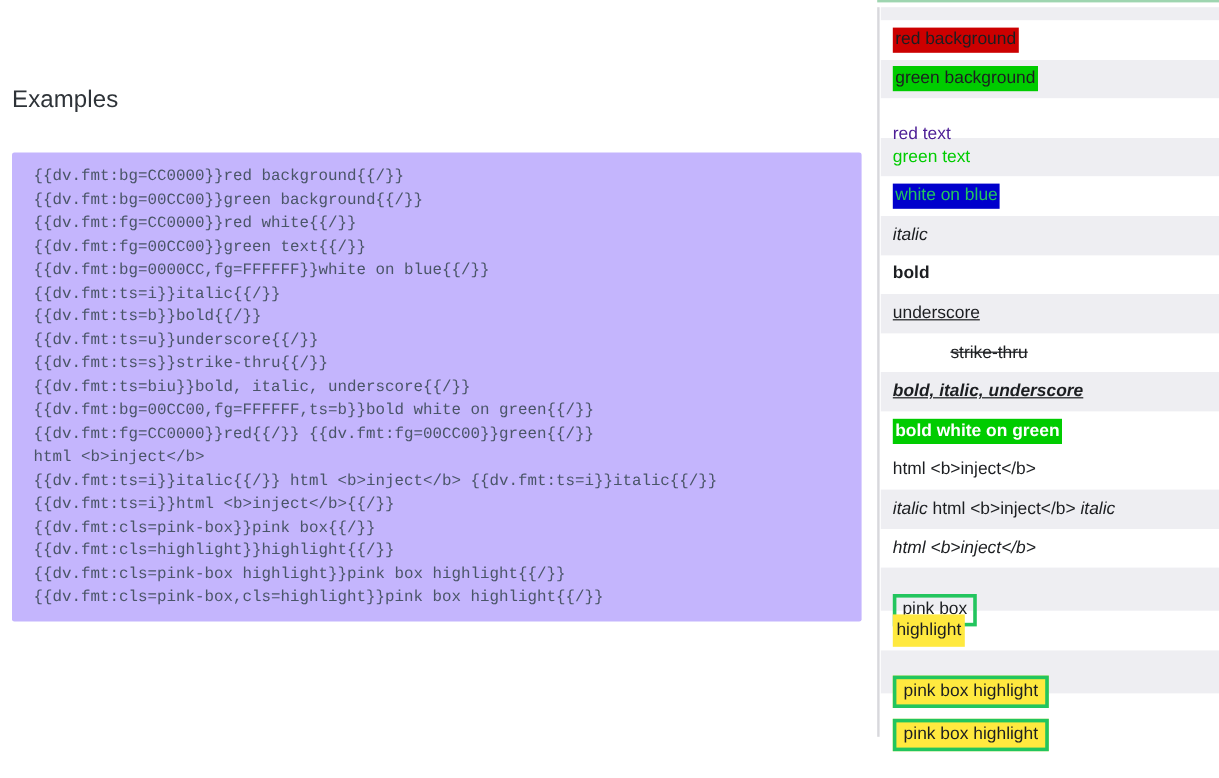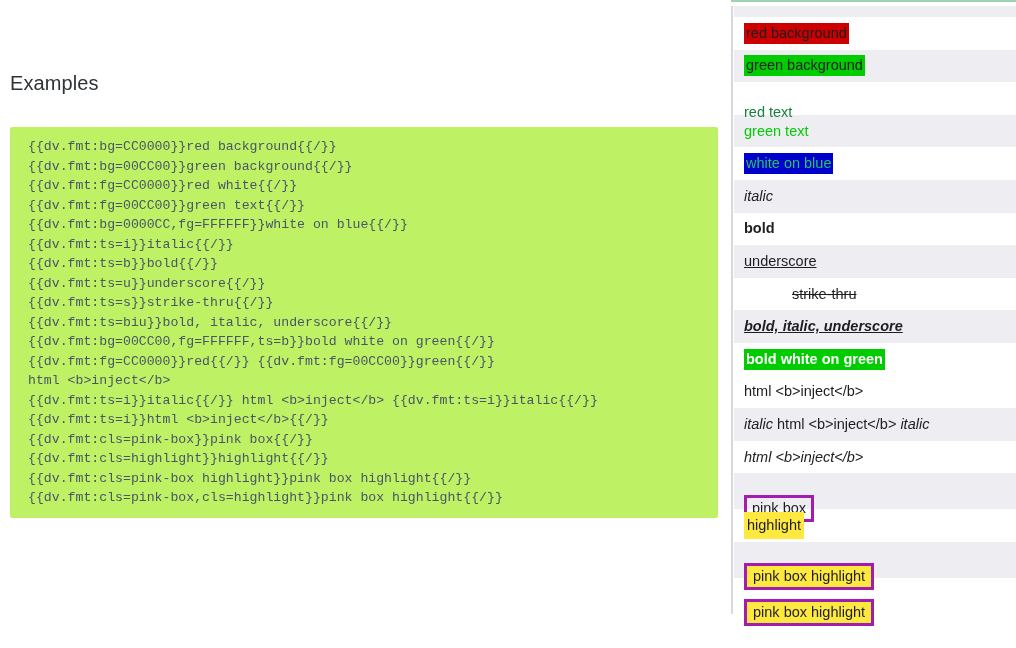--- a/index.html
+++ b/index.html
@@ -27,21 +27,21 @@
     font-weight: 400;
     color: #2e3338;
     letter-spacing: 0.1px;
   }
 
   .code-block {
     position: absolute;
     left: 10px; top: 127px;
     width: 708px;
     padding: 10px 0 10px 18px;
-    background: #bef264;
+    background: #c4b5fd;
     border-radius: 2px;
   }
   .code-line {
     font-family: "Liberation Mono", "DejaVu Sans Mono", monospace;
     font-size: 13.2px;
     line-height: 19.5px;
     color: #4a5568;
     white-space: pre;
   }
 
@@ -80,32 +80,32 @@
   .row.odd  { background: #eeeef2; }
   .row.even { background: #ffffff; }
   .row.spacer { height: 11px; }
 
   
   .val { display: inline-block; line-height: 1.3; }
 
   
   .bg-red    { background: #CC0000; color: #1c1e21; padding: 1px 2px; }
   .bg-green  { background: #00CC00; color: #1c1e21; padding: 1px 2px; }
-  .fg-red    { color: #15803d; margin-top: 28px; }
+  .fg-red    { color: #4c1d95; margin-top: 28px; }
   .fg-green  { color: #00CC00; }
   .bg-blue-fg-white { background: #0000CC; color: #22c55e; padding: 1px 2px; }
   .ts-i { font-style: italic; }
   .ts-b { font-weight: bold; }
   .ts-u { text-decoration: underline; }
   .ts-s { text-decoration: line-through; margin-left: 48px; }
   .ts-biu { font-weight: bold; font-style: italic; text-decoration: underline; }
   .bwg { background: #00CC00; color: #FFFFFF; font-weight: bold; padding: 1px 2px; }
 
   .pink-box {
-    border: 3px solid #a21caf;
+    border: 3px solid #22c55e;
     padding: 1px 5px;
     display: inline-block;
     background: transparent;
     margin-top: 34px;
   }
   .highlight {
     background: #FFE93F;
     color: #1c1e21;
     padding: 4px 3px;
     display: inline-block;

